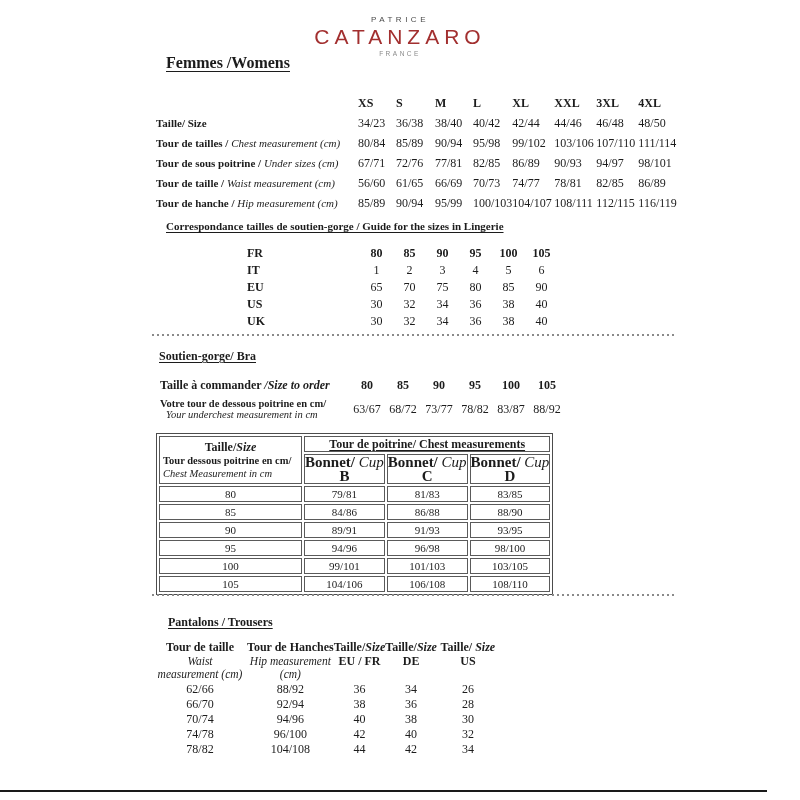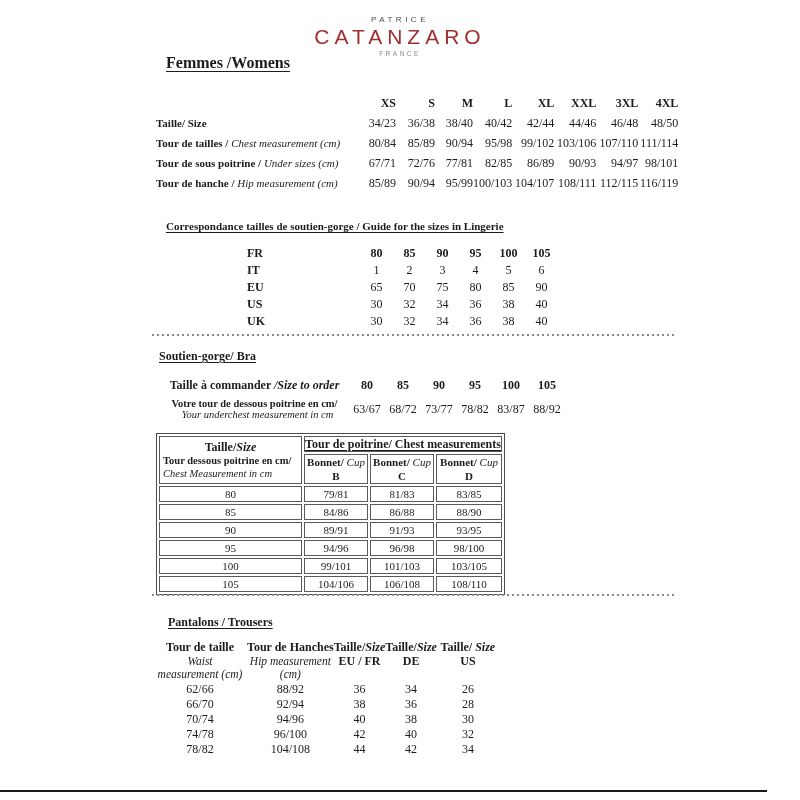--- a/index.html
+++ b/index.html
@@ -18,49 +18,49 @@
   
   .logo{position:absolute;top:15px;left:0;width:800px;text-align:center;
         font-family:"Liberation Sans","DejaVu Sans",sans-serif;}
   .logo-top{font-size:8px;letter-spacing:3.5px;color:#4a4a4a;}
   .logo-name{font-size:21px;letter-spacing:5px;margin-top:1px;}
   .logo-sub{font-size:6.5px;letter-spacing:2.5px;color:#8a8a8a;margin-top:1px;}
 
   
   .fem-table{margin-top:21px;font-size:12px;}
   .fem-table tr{height:20px;}
-  .fem-table td{text-align:right;}
+  .fem-table td{text-align:left;}
   .fem-table td.fem-label{text-align:left;padding-left:3px;font-size:11px;}
 
   
   .ling-table{margin:13px 0 0 80px;font-size:12px;}
   .ling-table tr{height:17px;}
   .ling-table td{text-align:center;}
   .ling-table td.ling-label{text-align:left;padding-left:14px;}
   .bold-row td{font-weight:bold;}
 
   
   .bra-table{margin:12px 0 0 7px;font-size:12px;}
   .bra-table td{text-align:center;}
-  .bra-table td.bra-label{text-align:center;font-size:12px;}
+  .bra-table td.bra-label{text-align:left;font-size:12px;}
   .bra-label .sub1{font-size:10.5px;}
   .bra-label .sub2{font-size:10.5px;padding-left:6px;}
   .bra-row1{height:19px;}
   .bra-row2{height:28px;}
 
   
   .cup-table{position:absolute;left:156px;top:433px;border-collapse:separate;
              border-spacing:2px;border:1px solid #4c4c4c;font-size:11px;background:#fff;}
   .cup-table td{border:1px solid #5a5a5a;text-align:center;height:14px;line-height:14px;}
   .ct-corner{padding:1px 3px;}
   .ct-corner .ct-c1{text-align:center;font-size:12px;line-height:14px;}
   .ct-corner .ct-c2{text-align:left;font-size:10.5px;line-height:13px;}
   .ct-corner .ct-c3{text-align:left;font-size:10.5px;line-height:13px;}
   .ct-span{height:16px;font-size:12px;text-decoration:underline;text-underline-offset:2px;}
-  .ct-cup{height:32px;line-height:14px;font-size:11px;}
+  .ct-cup{height:32px;line-height:14px;font-size:15px;}
 
   
   .trous-table{margin-top:11px;font-size:12px;}
   .trous-table td{text-align:center;margin-left:44px;}
   .trous-head td{vertical-align:top;line-height:13.5px;}
   .trous-head .i{font-size:11.5px;}
   .trous-table tr.tr-data{height:15px;}
 
   .dash{position:absolute;left:152px;width:524px;height:2px;
         background-image:repeating-linear-gradient(90deg,#8a8a8a 0 2.5px,transparent 2.5px 5px);}
@@ -130,20 +130,31 @@
             <td class="v">67/71</td>
             <td class="v">72/76</td>
             <td class="v">77/81</td>
             <td class="v">82/85</td>
             <td class="v">86/89</td>
             <td class="v">90/93</td>
             <td class="v">94/97</td>
             <td class="v">98/101</td>
           </tr>
       <tr>
+            <td class="fem-label"><span class="b">Tour de taille / </span><span class="i">Waist measurement (cm)</span></td>
+            <td class="v">56/60</td>
+            <td class="v">61/65</td>
+            <td class="v">66/69</td>
+            <td class="v">70/73</td>
+            <td class="v">74/77</td>
+            <td class="v">78/81</td>
+            <td class="v">82/85</td>
+            <td class="v">86/89</td>
+          </tr>
+      <tr>
             <td class="fem-label"><span class="b">Tour de hanche / </span><span class="i">Hip measurement (cm)</span></td>
             <td class="v">85/89</td>
             <td class="v">90/94</td>
             <td class="v">95/99</td>
             <td class="v">100/103</td>
             <td class="v">104/107</td>
             <td class="v">108/111</td>
             <td class="v">112/115</td>
             <td class="v">116/119</td>
           </tr>

